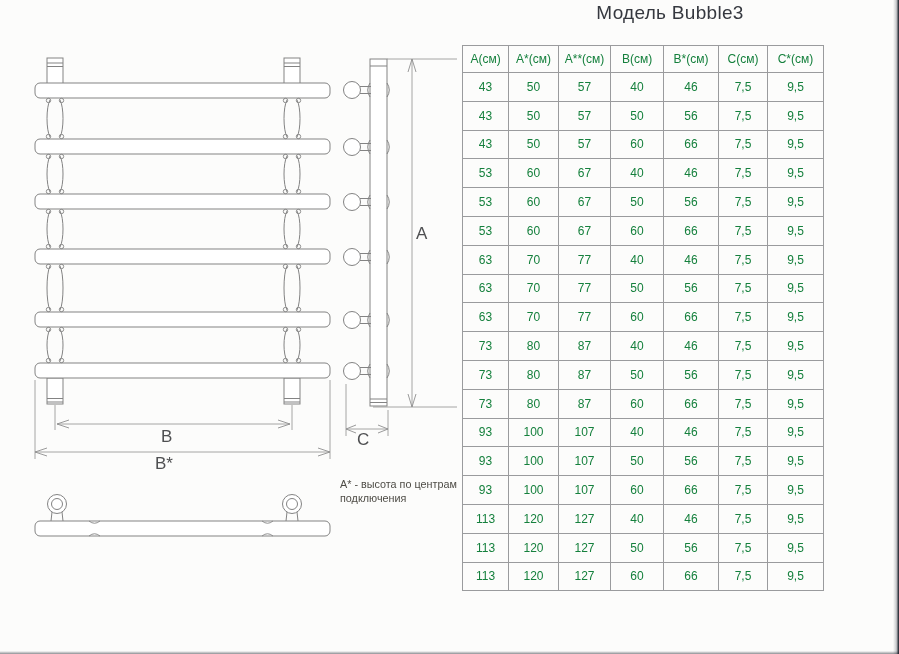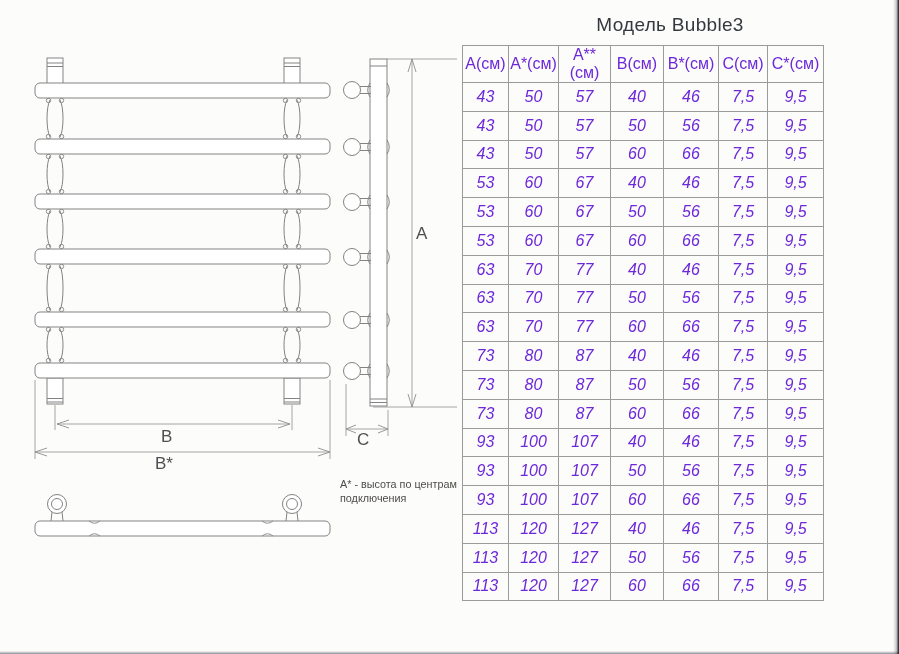--- a/index.html
+++ b/index.html
@@ -15,36 +15,36 @@
     background:linear-gradient(to right,rgba(120,125,135,0) 0%,rgba(70,76,88,.28) 55%,#131822 100%);
     pointer-events:none;
   }
   .scan-edge-bottom{
     position:absolute;left:0;bottom:0;width:899px;height:3px;
     background:linear-gradient(to bottom,rgba(30,34,44,0),rgba(30,34,44,.5));
     pointer-events:none;
   }
   
   .title{
-    position:absolute;left:462px;top:14px;width:416px;
+    position:absolute;left:462px;top:2px;width:416px;
     margin:0;text-align:center;
     font-size:19px;font-weight:400;color:#35383f;letter-spacing:.3px;
   }
   
   .spec{
     position:absolute;left:462px;top:45px;width:361px;
     border-collapse:collapse;table-layout:fixed;
-    font-size:16px;color:#6d28d9;
+    font-size:12px;color:#15803d;
   }
   .spec th,.spec td{
     border:1px solid #9a9b9d;text-align:center;vertical-align:middle;
     font-weight:400;padding:0;
   }
   .spec thead tr{height:27px;}
-  .spec tbody tr{height:28.8px;font-style:italic;}
+  .spec tbody tr{height:28.8px;}
   
   .drawing{position:absolute;left:0;top:0;}
   .dim-label{
     position:absolute;font-size:17px;color:#4e4f51;
   }
   .notes{
     position:absolute;left:340px;top:478px;width:130px;
     font-size:10.8px;line-height:13.6px;color:#4e4c46;
   }
   .notes p{margin:0;}

